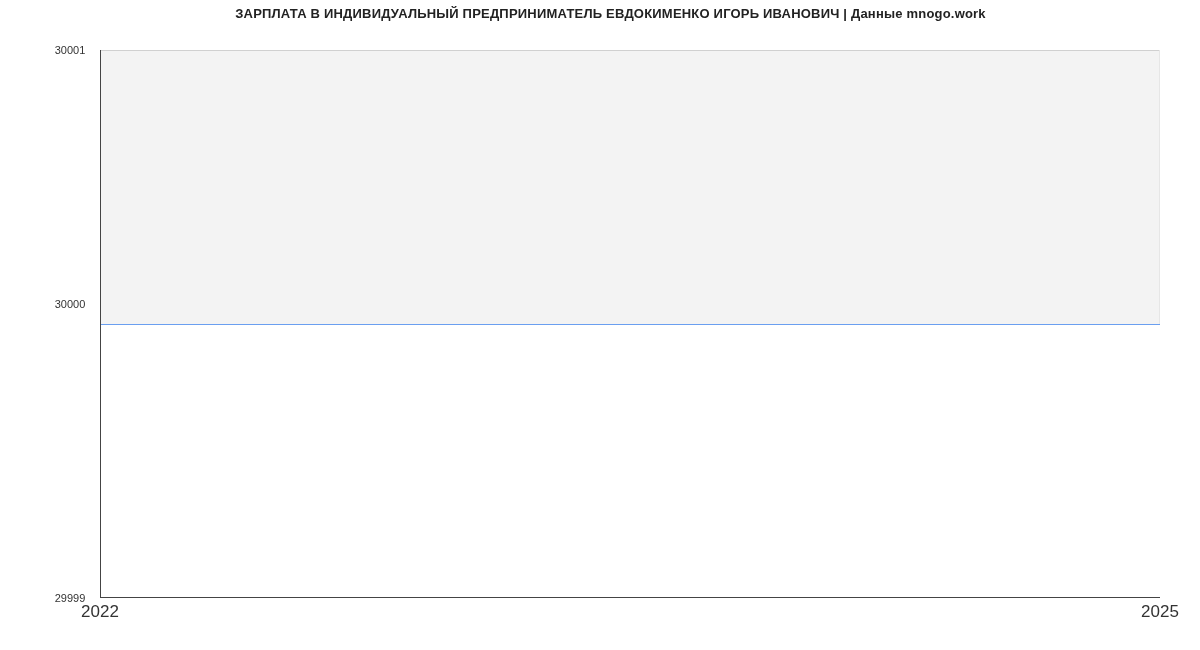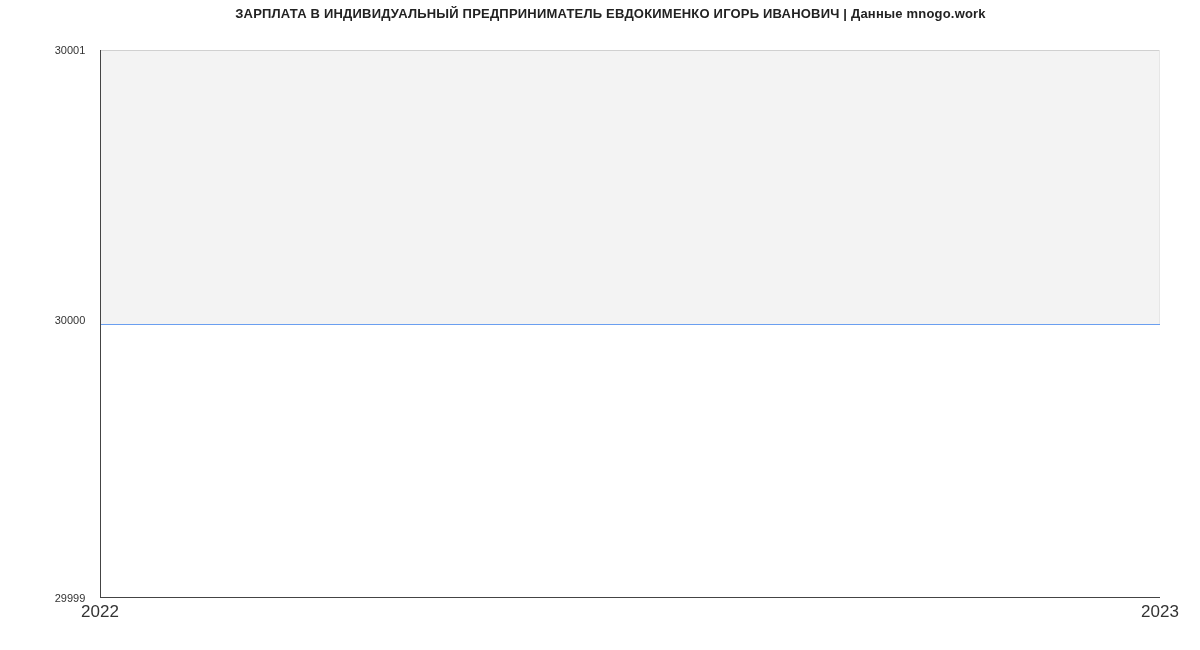--- a/index.html
+++ b/index.html
@@ -102,25 +102,25 @@
     white-space: nowrap;
   }
 </style>
 </head>
 <body>
 
 <div class="chart-wrap">
   <div class="title">ЗАРПЛАТА В ИНДИВИДУАЛЬНЫЙ ПРЕДПРИНИМАТЕЛЬ ЕВДОКИМЕНКО ИГОРЬ ИВАНОВИЧ | Данные mnogo.work</div>
 
   <div class="ytick" style="top:50px;">30001</div>
-  <div class="ytick" style="top:320px;">30000</div>
+  <div class="ytick" style="top:304px;">30000</div>
   <div class="ytick" style="top:598px;">29999</div>
 
   <div class="xtick" style="left:100px;">2022</div>
-  <div class="xtick" style="left:1160px;">2023</div>
+  <div class="xtick" style="left:1160px;">2025</div>
 
   <div class="plot">
     <div class="band-top"></div>
     <div class="topline"></div>
     <div class="midline"></div>
     <div class="rightline"></div>
     <div class="series-line" style="top:50%;"></div>
   </div>
 </div>
 

